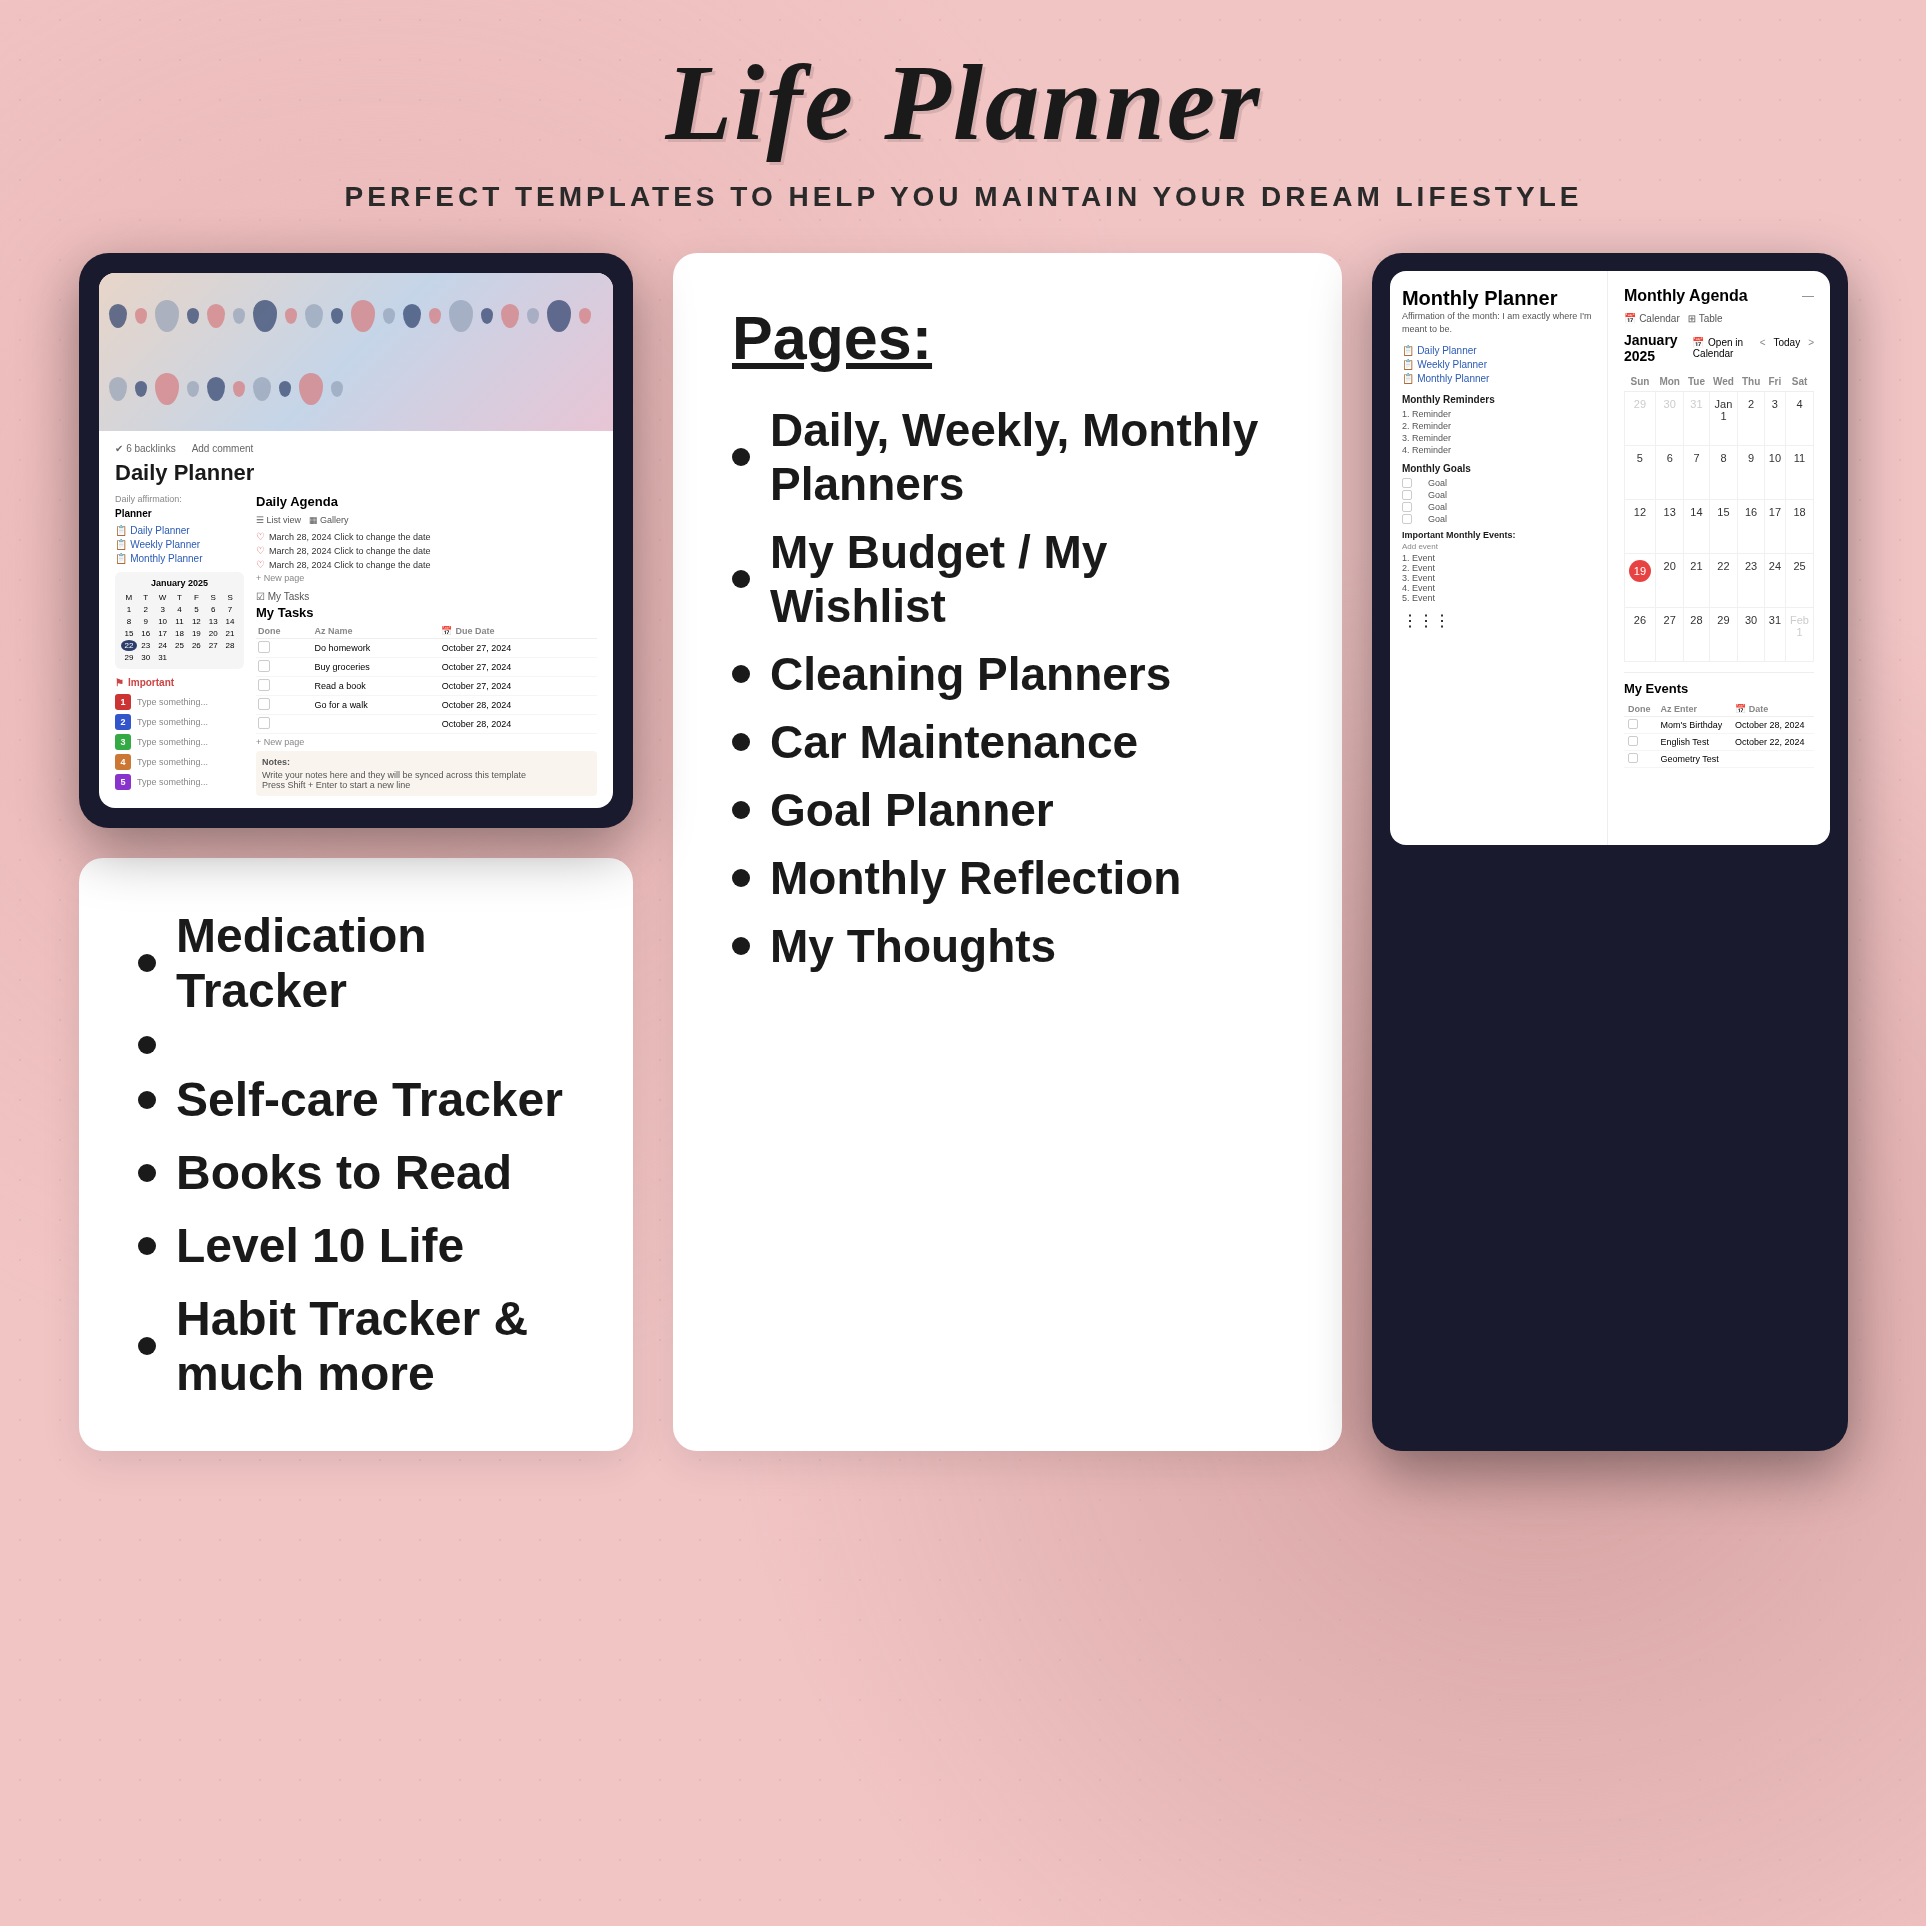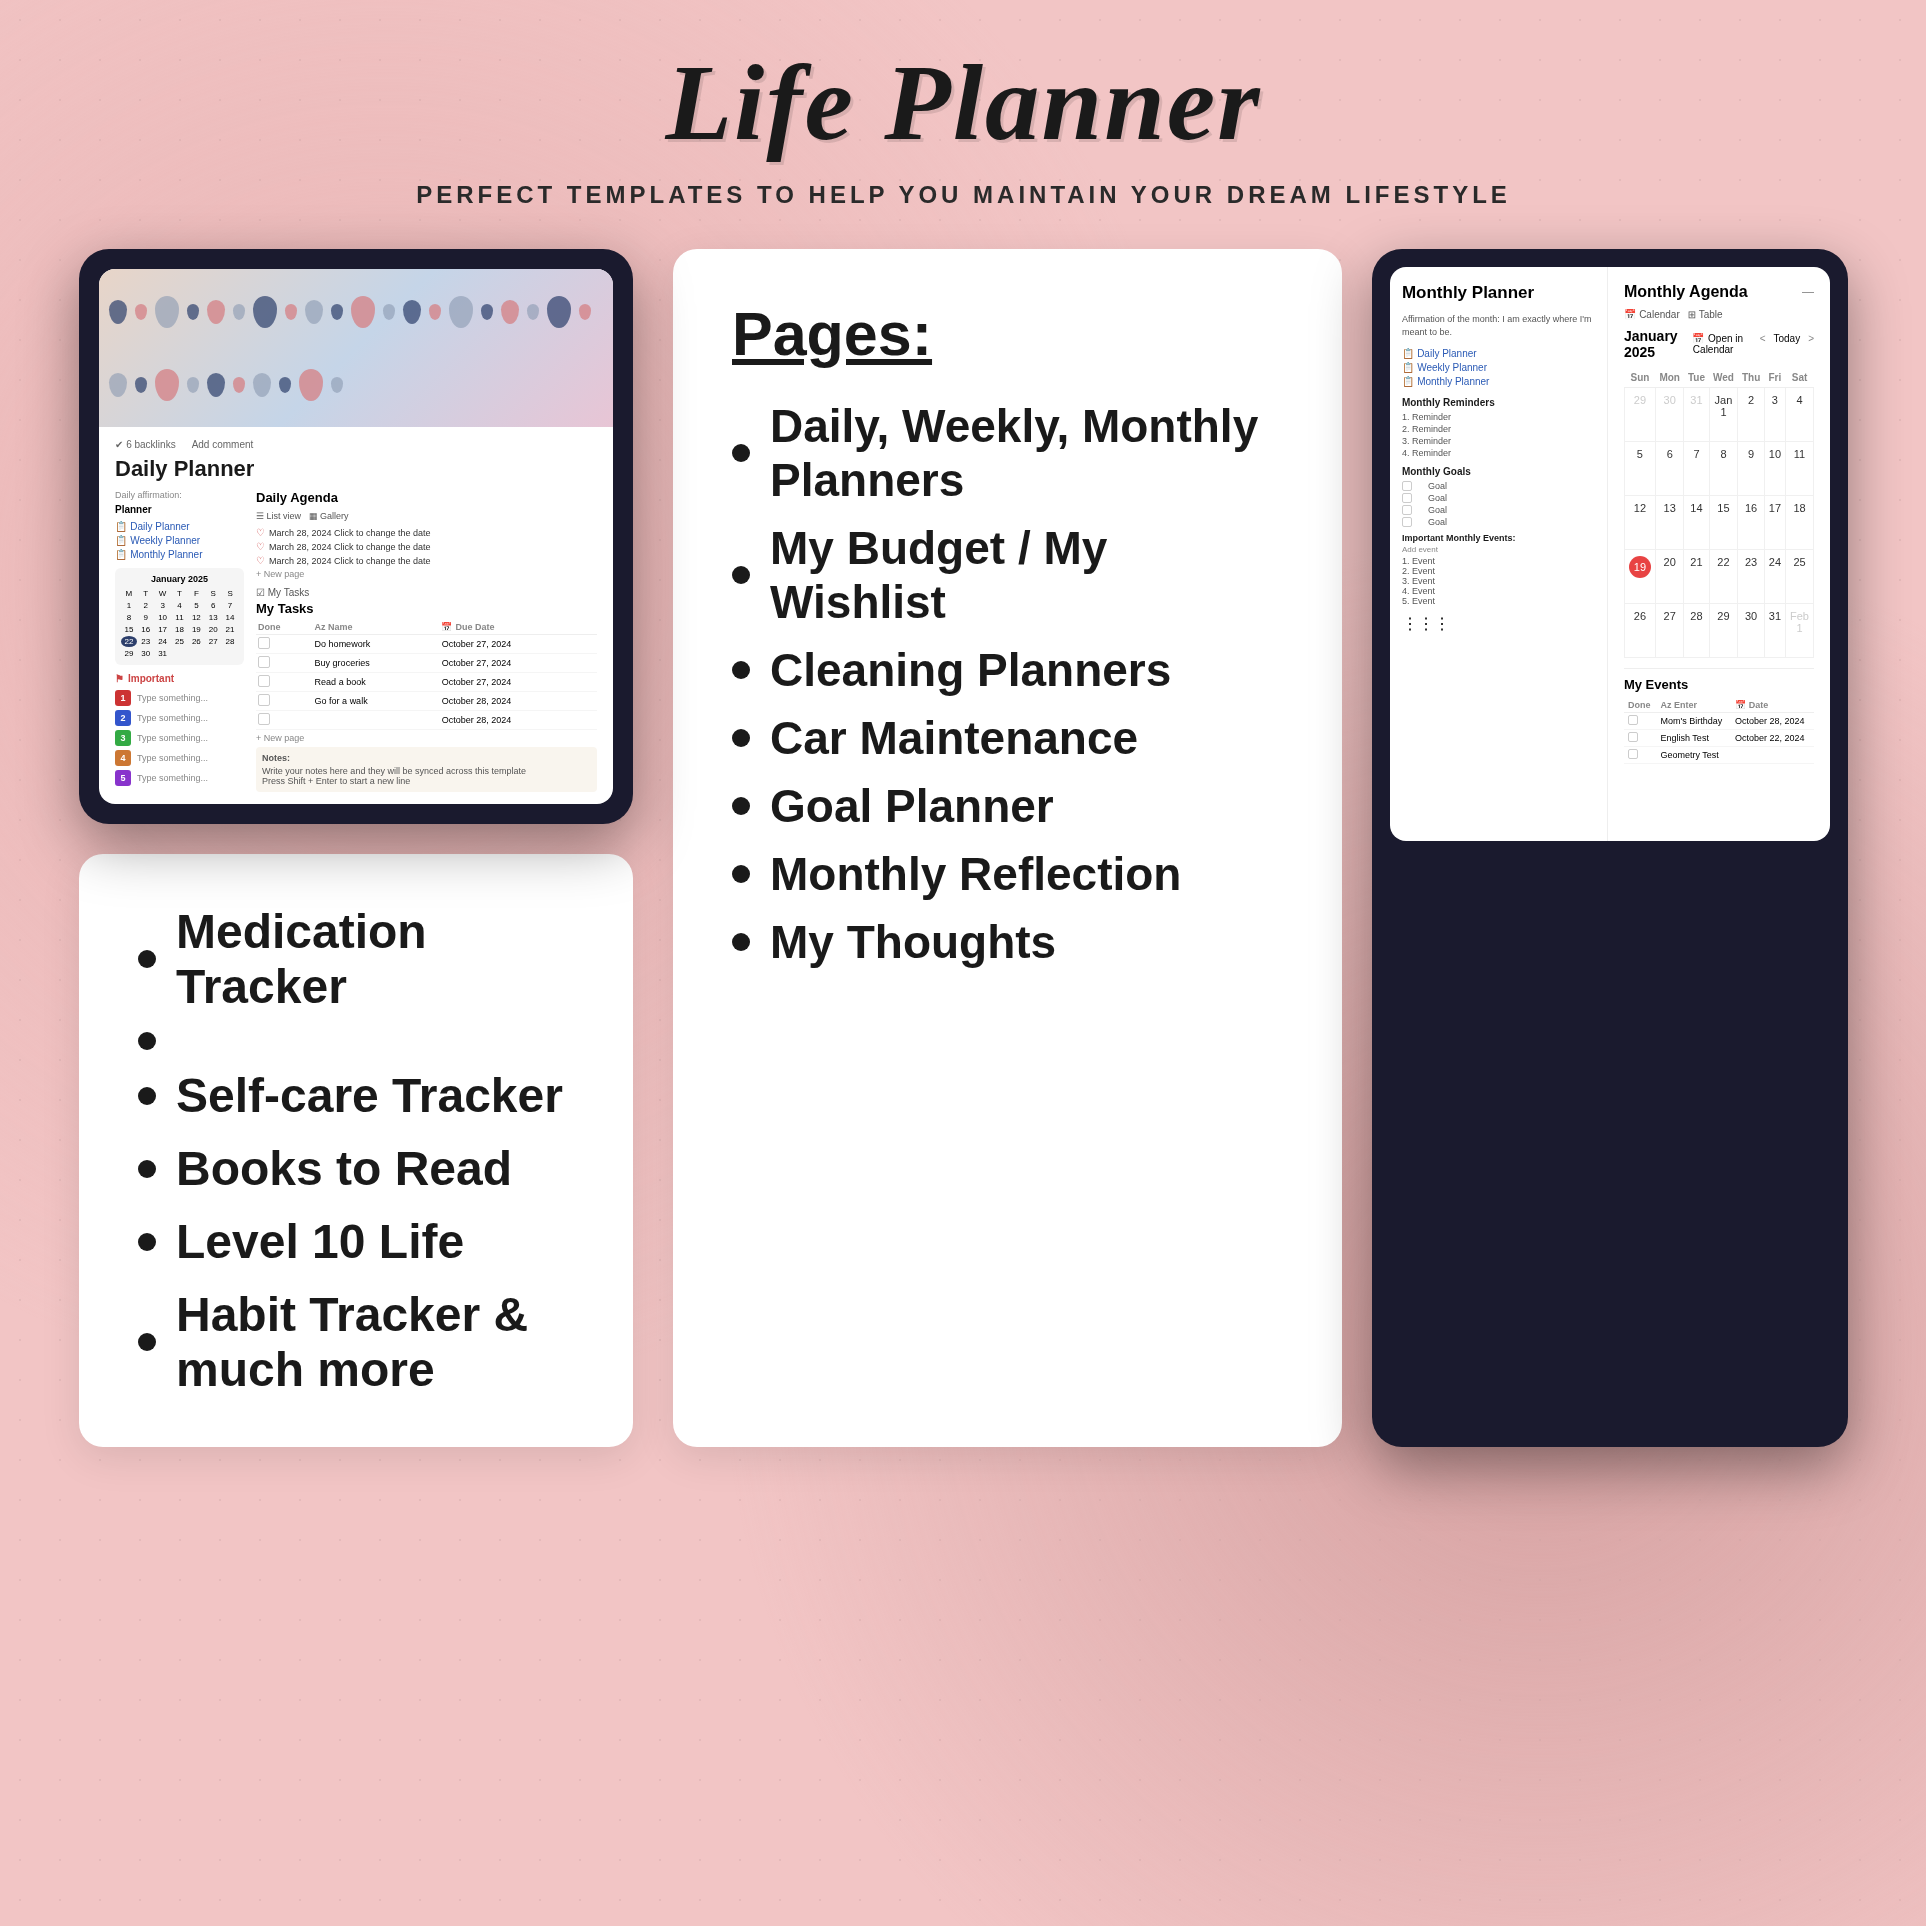--- a/index.html
+++ b/index.html
@@ -34,21 +34,21 @@
       padding-top: 40px;
       letter-spacing: 2px;
       font-style: italic;
       text-shadow: 3px 3px 0px rgba(0,0,0,0.1);
       position: relative;
       z-index: 10;
     }
 
     .subtitle {
       text-align: center;
-      font-size: 24px;
+      font-size: 28px;
       font-weight: 700;
       color: #2a2a2a;
       letter-spacing: 4px;
       margin-top: 15px;
       position: relative;
       z-index: 10;
     }
 
     .main-layout {
       display: flex;
@@ -387,23 +387,22 @@
     
     .monthly-sidebar {
       width: 218px;
       padding: 16px 12px;
       border-right: 1px solid #eee;
       font-size: 10px;
       overflow: hidden;
     }
 
     .monthly-planner-title {
-      font-size: 17px;
+      font-size: 20px;
       font-weight: 900;
-      margin-bottom: 10px;
     }
 
     .affirmation-box {
       font-size: 9px;
       color: #555;
       margin-bottom: 10px;
       line-height: 1.4;
     }
 
     .sidebar-nav {

